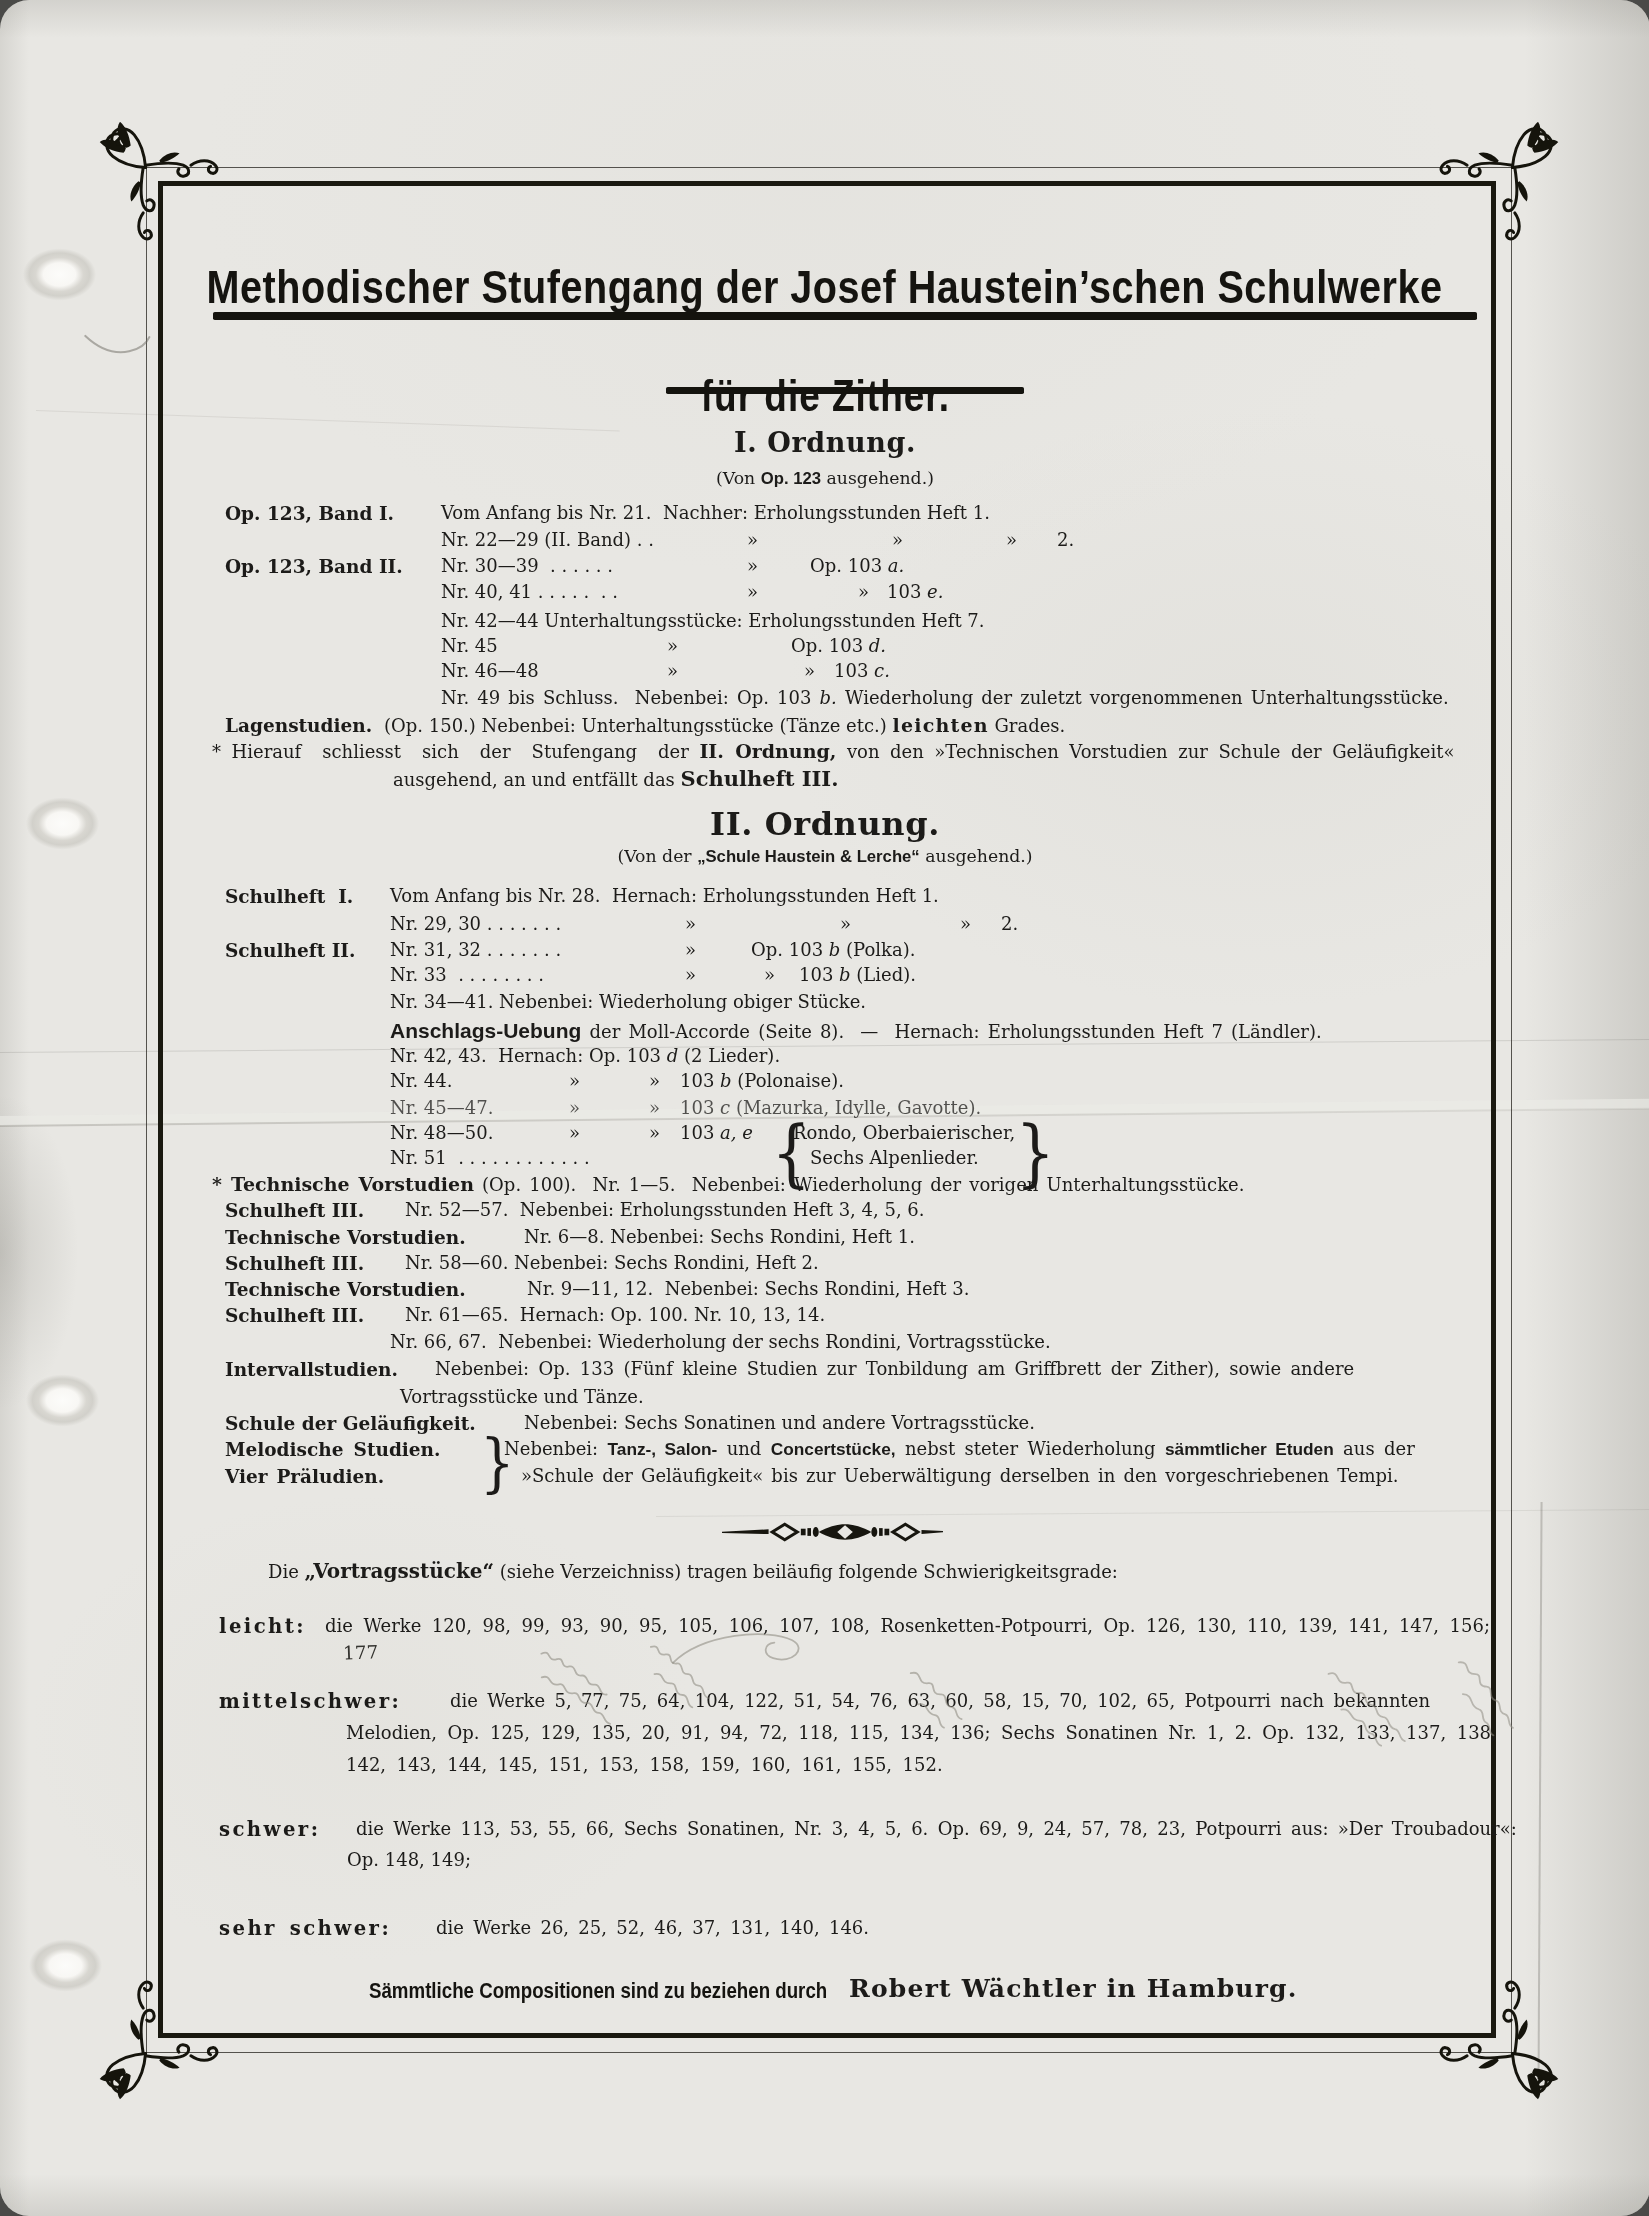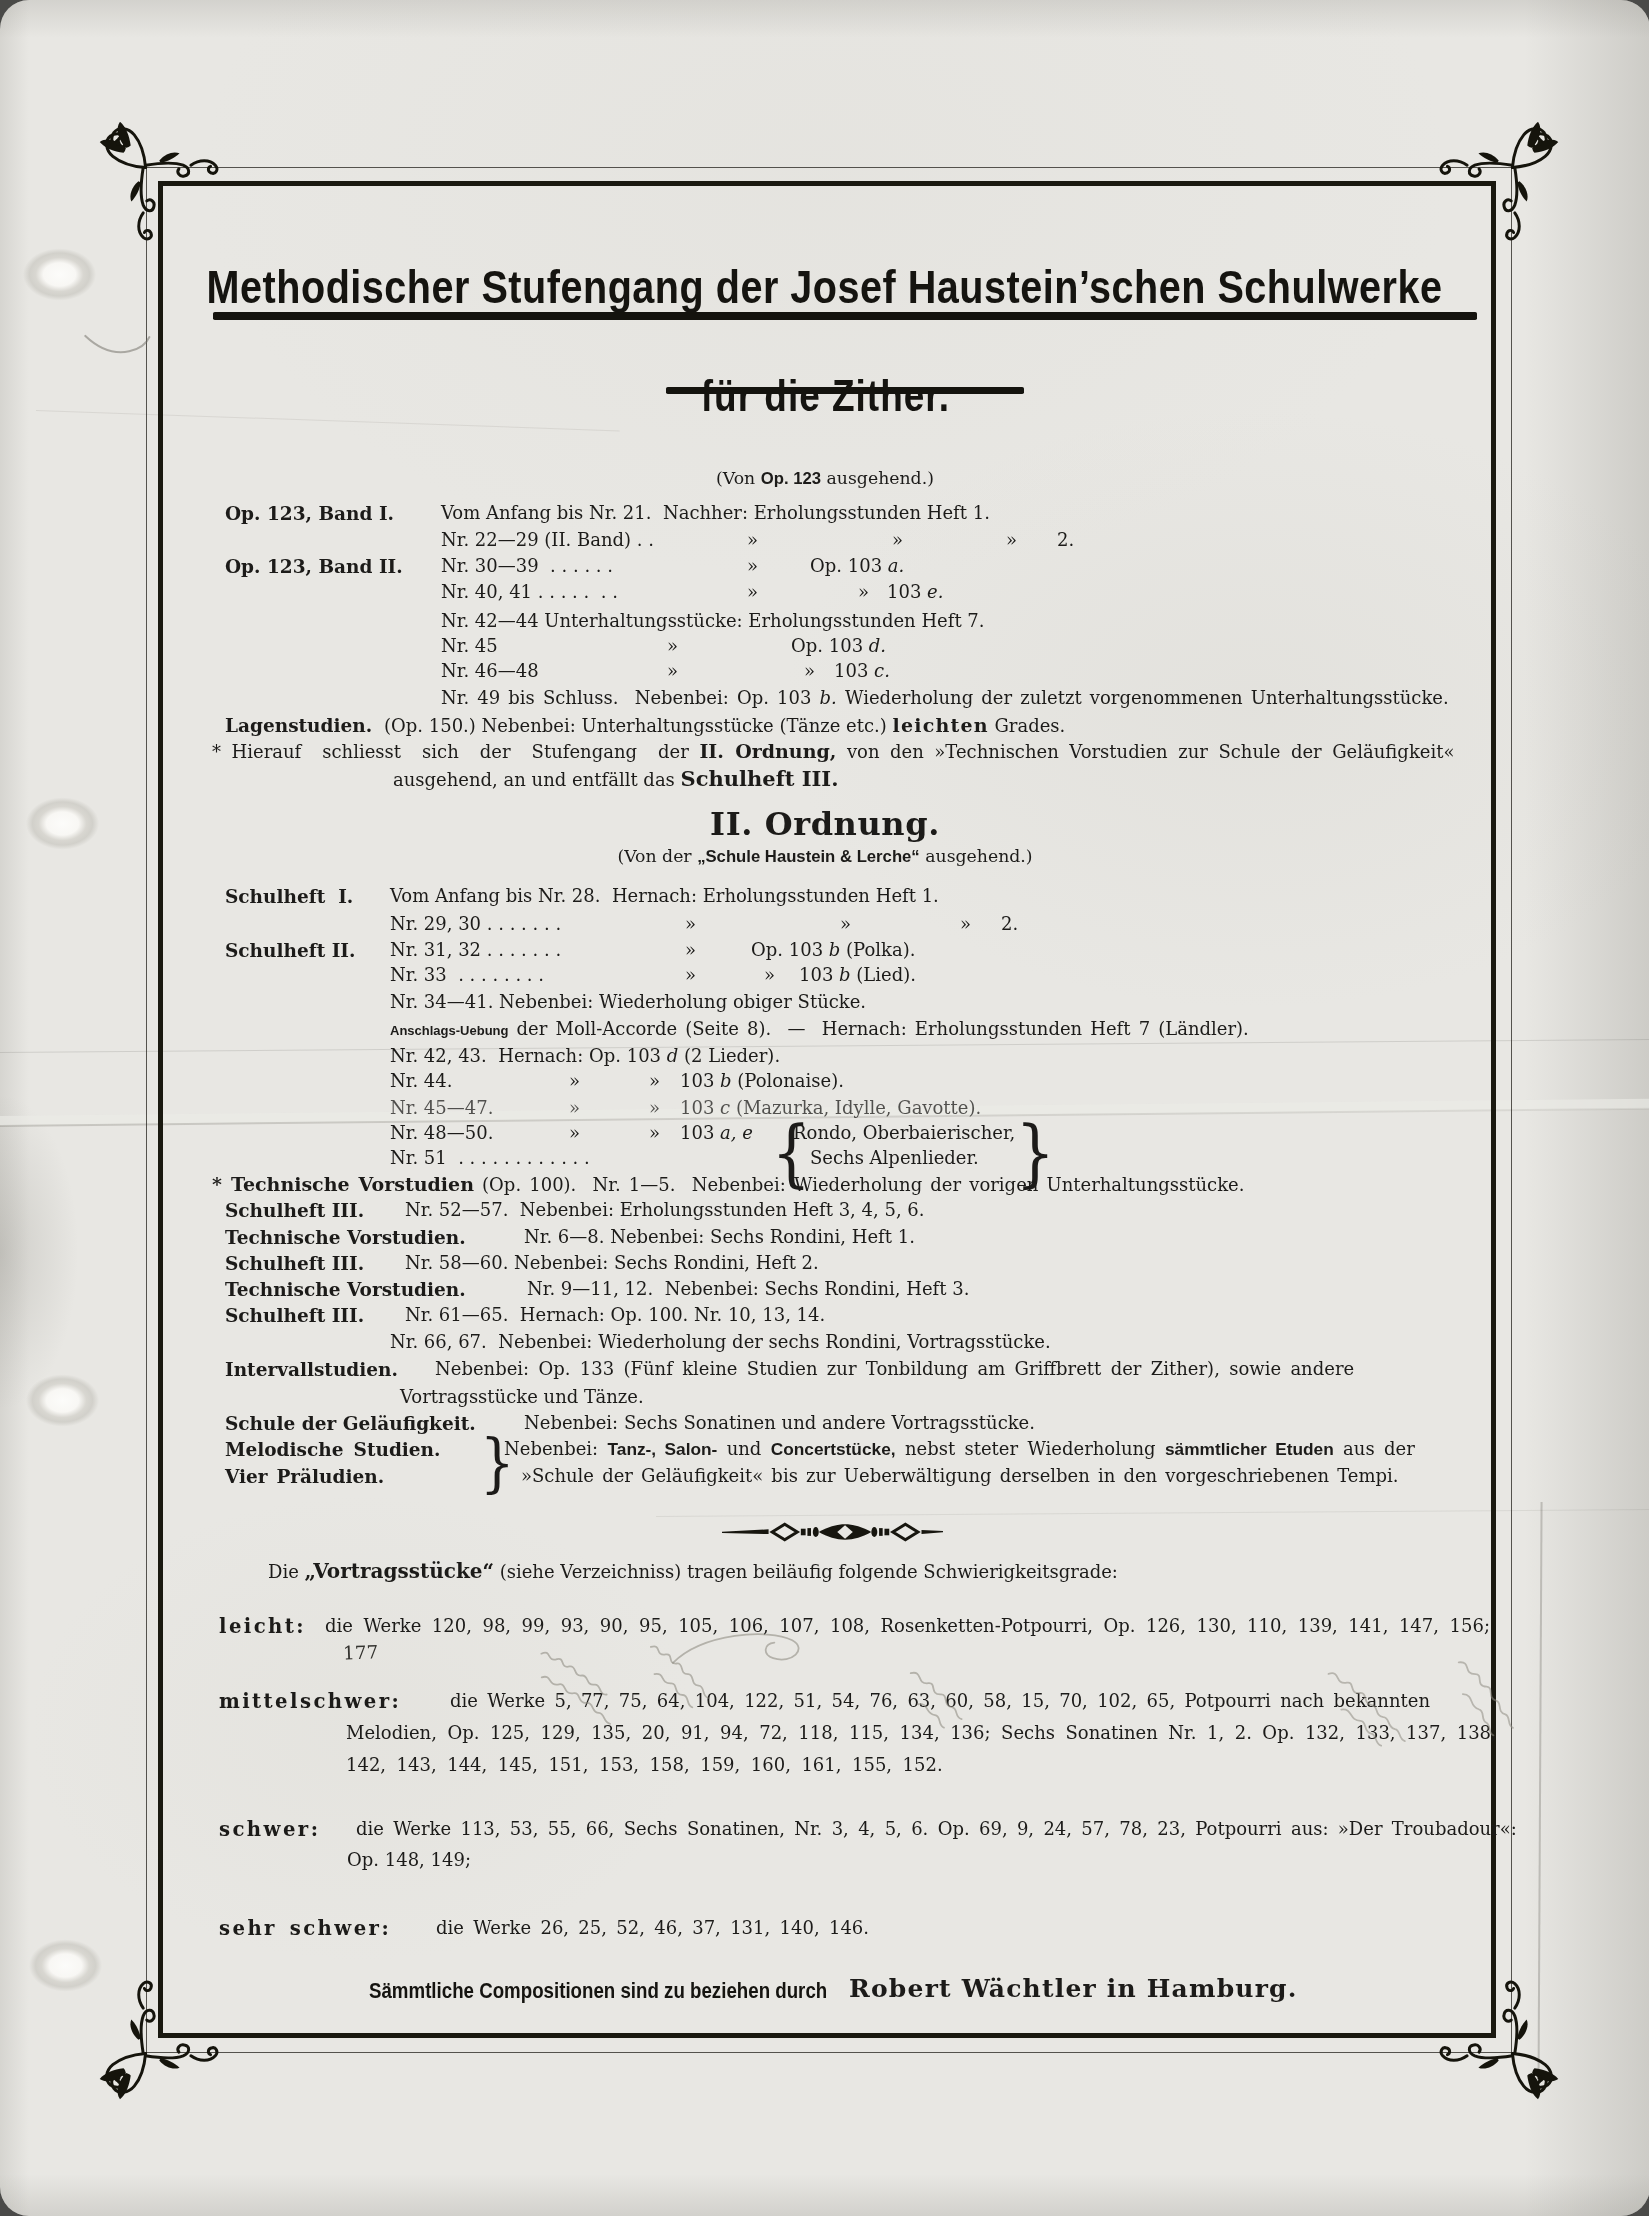--- a/index.html
+++ b/index.html
@@ -103,20 +103,21 @@
 
   <div class="center" style="top:260px;">
     <span class="title-big">Methodischer Stufengang der Josef Haustein’schen Schulwerke</span>
   </div>
   <div class="rule" style="left:213px;top:312px;width:1264px;height:8.3px;"></div>
   <div class="center" style="top:331px;margin-top:40px;">
     <span class="title-mid">für die Zither.</span>
   </div>
   <div class="rule" style="left:666px;top:387px;width:358px;height:7.2px;"></div>
 
+  <div class="center" style="top:427px;"><span class="h-ord">I. Ordnung.</span></div>
   <div class="center sub-ord" style="top:468px;">
     <span>(Von </span><span class="cond" style="font-size:16.7px">Op. 123</span><span> ausgehend.)</span>
   </div>
 
   <div class="line tabs" style="top:502px;">
     <span class="ts lab" style="left:225px">Op. 123, Band I.</span>
     <span class="ts" style="left:441px">Vom Anfang bis Nr. 21.  Nachher: Erholungsstunden Heft 1.</span>
   </div>
   <div class="line tabs" style="top:529px;">
     <span class="ts" style="left:441px">Nr. 22—29 (II. Band) . .</span>
@@ -190,21 +191,21 @@
   <div class="line tabs" style="top:964px;">
     <span class="ts" style="left:390px">Nr. 33  . . . . . . . .</span>
     <span class="ts" style="left:685px">»</span>
     <span class="ts" style="left:764px">»</span>
     <span class="ts" style="left:799px"><span>103 </span><i>b</i><span> (Lied).</span></span>
   </div>
   <div class="line" style="left:390px;top:991px;">
     <span>Nr. 34—41. Nebenbei: Wiederholung obiger Stücke.</span>
   </div>
   <div class="line ws4" style="left:390px;top:1018px;">
-    <b class="cond" style="font-size:13px">Anschlags-Uebung</b><span> der Moll-Accorde (Seite 8).  —  Hernach: Erholungsstunden Heft 7 (Ländler).</span>
+    <b class="cond" style="font-size:21px">Anschlags-Uebung</b><span> der Moll-Accorde (Seite 8).  —  Hernach: Erholungsstunden Heft 7 (Ländler).</span>
   </div>
   <div class="line" style="left:390px;top:1045px;">
     <span>Nr. 42, 43.  Hernach: Op. 103 </span><i>d</i><span> (2 Lieder).</span>
   </div>
   <div class="line tabs" style="top:1070px;">
     <span class="ts" style="left:390px">Nr. 44.</span>
     <span class="ts" style="left:569px">»</span>
     <span class="ts" style="left:649px">»</span>
     <span class="ts" style="left:680px"><span>103 </span><i>b</i><span> (Polonaise).</span></span>
   </div>

